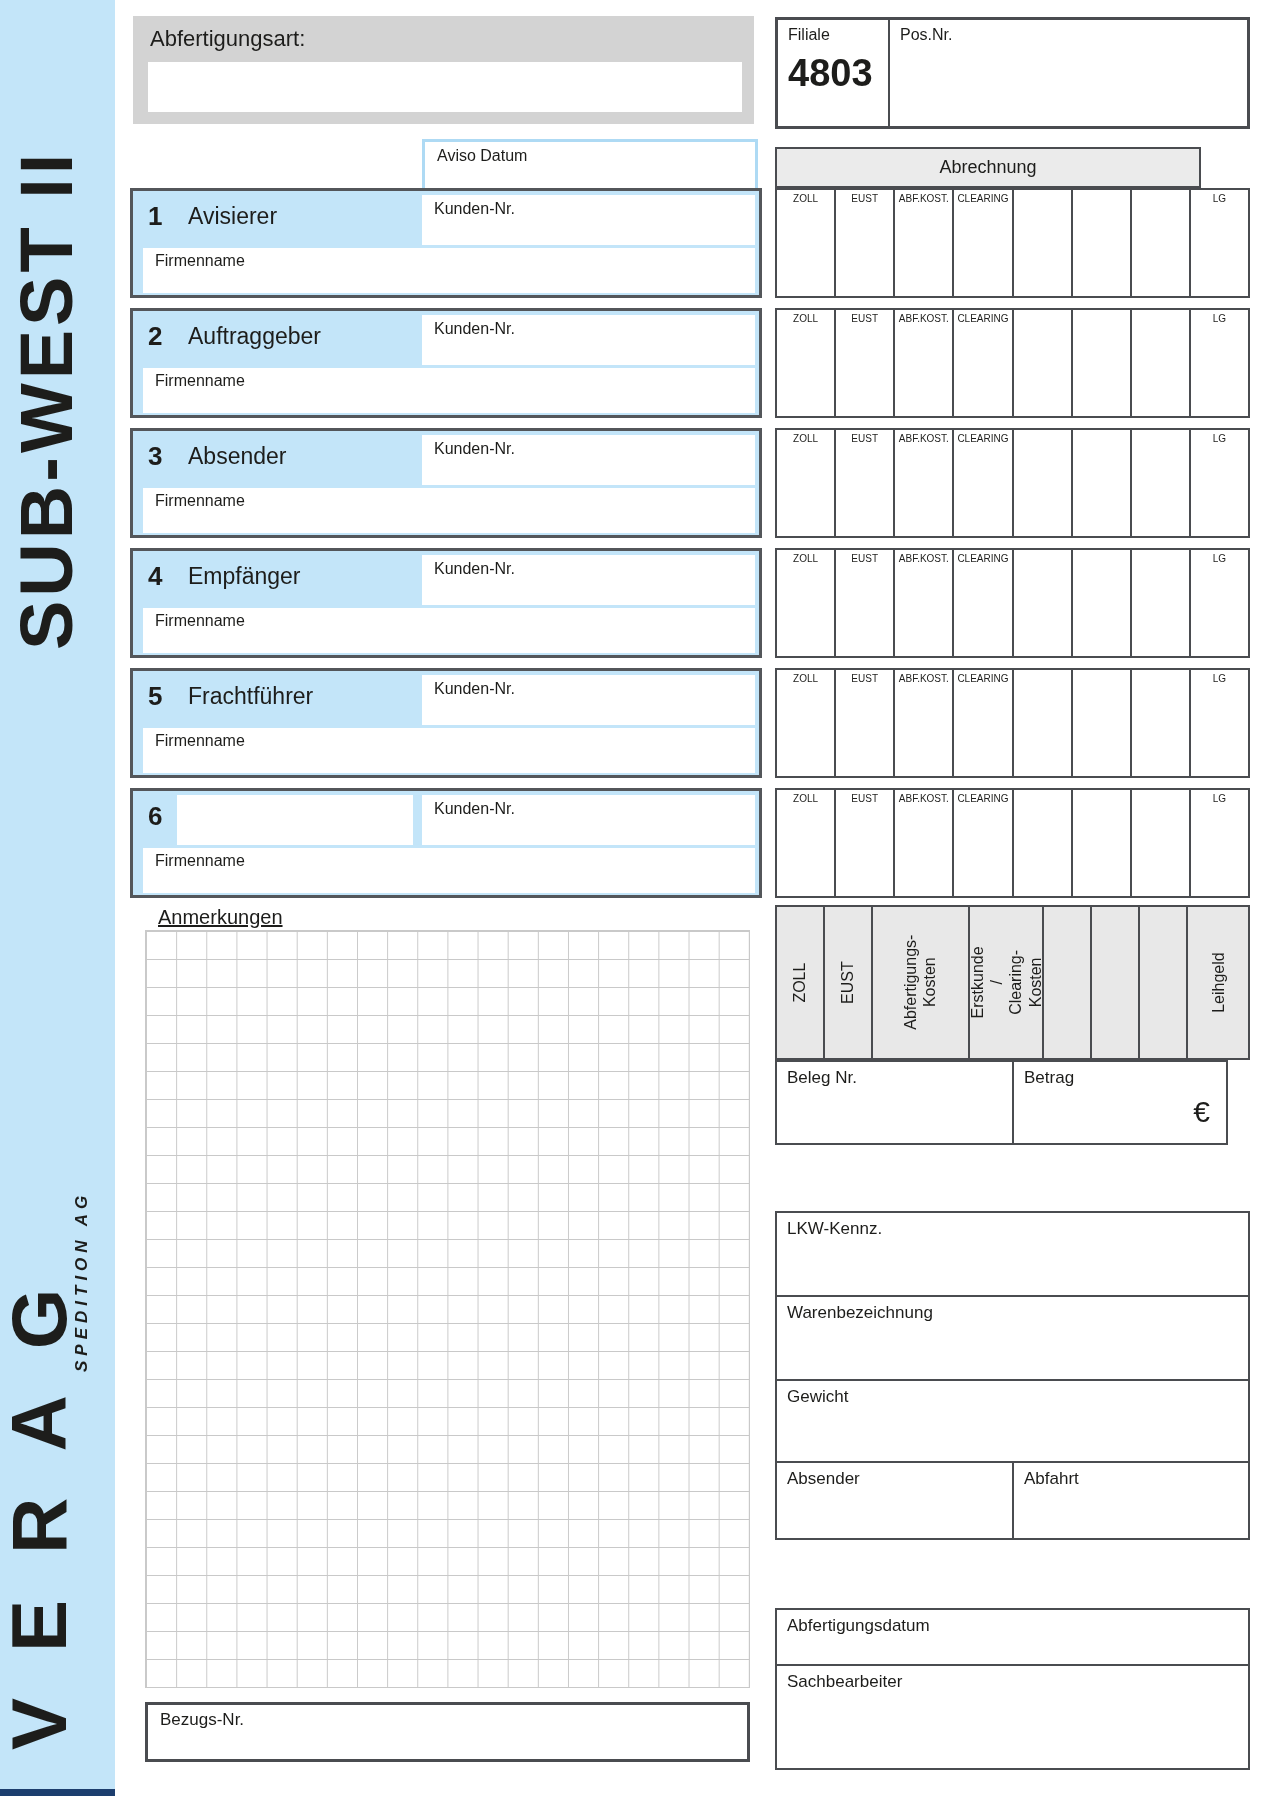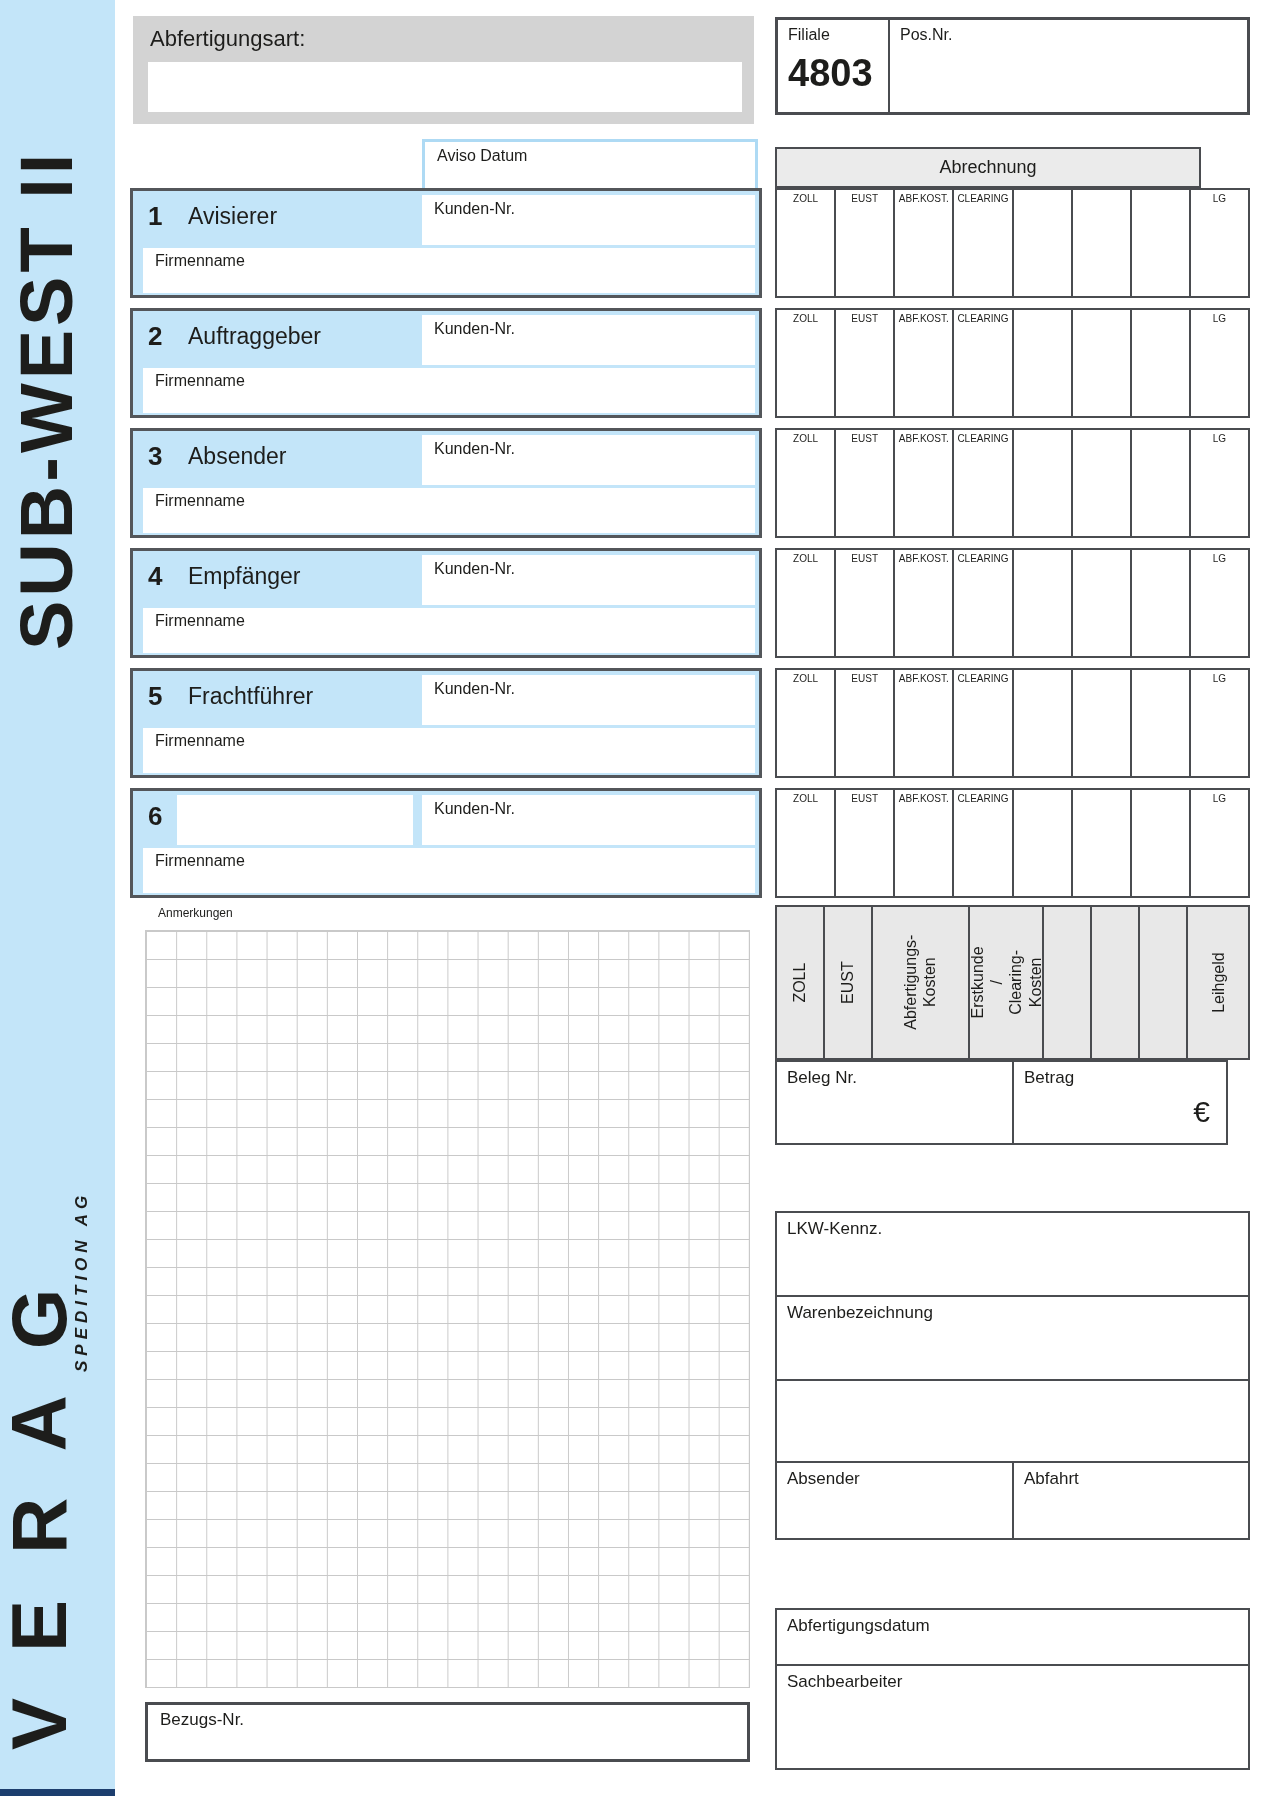--- a/index.html
+++ b/index.html
@@ -12,21 +12,21 @@
   #sidebar{left:0;top:0;width:115px;height:1796px;background:#c3e5f9;}
   .vtext{position:absolute;transform:rotate(-90deg);transform-origin:left top;white-space:nowrap;}
   #sidebar-title{left:14px;top:650px;font-size:74px;font-weight:bold;letter-spacing:4px;line-height:0.9;}
   #brand-name{left:6px;top:1750px;font-size:78px;font-weight:bold;letter-spacing:46px;line-height:0.85;}
   #brand-sub{left:72px;top:1372px;font-size:17px;font-weight:bold;font-style:italic;letter-spacing:5px;}
   #footer-bar{left:0;top:1789px;width:115px;height:7px;background:#1c3e6e;}
   
   #abf-panel{left:133px;top:16px;width:621px;height:108px;background:#d3d3d3;}
   #abf-label{left:150px;top:26px;font-size:22px;}
   #abf-input{left:148px;top:62px;width:594px;height:50px;background:#ffffff;}
-  #filiale-box{left:775px;top:17px;width:475px;height:98px;border:3px solid #4a4c50;box-sizing:border-box;background:#fff;display:flex;}
+  #filiale-box{left:775px;top:17px;width:475px;height:112px;border:3px solid #4a4c50;box-sizing:border-box;background:#fff;display:flex;}
   #filiale-cell{width:112px;border-right:2.5px solid #4a4c50;padding:6px 0 0 10px;box-sizing:border-box;}
   #posnr-cell{flex:1;padding:6px 0 0 10px;box-sizing:border-box;}
   .small-label{font-size:16px;}
   #filiale-value{font-size:38px;font-weight:bold;margin-top:8px;}
   
   #aviso-box{left:422px;top:139px;width:336px;height:53px;background:#fff;border:3px solid #aedaf4;box-sizing:border-box;padding:5px 0 0 12px;font-size:16px;}
   
   #abr-title-box{left:775px;top:147px;width:426px;height:41px;background:#ebebeb;border:2.5px solid #4a4c50;box-sizing:border-box;display:flex;align-items:center;justify-content:center;font-size:18px;}
   .abr-row{position:absolute;left:775px;width:475px;height:110px;border:2.5px solid #4a4c50;box-sizing:border-box;display:flex;background:#fff;}
   .abr-cell{flex:1;border-left:2px solid #4a4c50;position:relative;}
@@ -41,21 +41,21 @@
   #betrag-cell{flex:1;padding:6px 0 0 10px;box-sizing:border-box;font-size:17px;position:relative;}
   #currency{position:absolute;right:16px;bottom:14px;font-size:30px;}
   
   .section{position:absolute;left:130px;width:632px;height:110px;background:#c3e5f9;border:3px solid #53565a;box-sizing:border-box;}
   .sec-number{position:absolute;left:15px;top:10px;font-size:26px;font-weight:bold;}
   .sec-label{position:absolute;left:55px;top:12px;font-size:23px;}
   .sec-labelbox{position:absolute;left:44px;top:4px;width:236px;height:50px;background:#fff;}
   .kunden-box{position:absolute;left:289px;top:4px;width:333px;height:50px;background:#fff;padding:5px 0 0 12px;box-sizing:border-box;font-size:16px;}
   .firma-box{position:absolute;left:10px;top:57px;width:612px;height:45px;background:#fff;padding:4px 0 0 12px;box-sizing:border-box;font-size:16px;}
   
-  #anm-label{left:158px;top:906px;font-size:12px;}
+  #anm-label{left:158px;top:906px;font-size:20px;text-decoration:underline;}
   #anm-grid{left:145px;top:930px;width:605px;height:758px;border:1px solid #c9c9c9;box-sizing:border-box;
     background-image:linear-gradient(to right,#c9c9c9 1px,transparent 1px),linear-gradient(to bottom,#c9c9c9 1px,transparent 1px);
     background-size:calc(100%/20) calc(100%/27);}
   
   #transport-box{left:775px;top:1211px;width:475px;height:329px;border:2.5px solid #4a4c50;box-sizing:border-box;background:#fff;}
   .t-row{border-top:2.5px solid #4a4c50;box-sizing:border-box;display:flex;}
   .t-row:first-child{border-top:none;}
   .t-cell{padding:6px 0 0 10px;font-size:17px;box-sizing:border-box;}
   #lkw-cell{height:82px;width:100%;}
   #waren-cell{height:82px;width:100%;}
@@ -341,20 +341,21 @@
 <div class="abs" id="anm-grid"></div>
 
 <div class="abs" id="transport-box">
   <div class="t-row">
       <div class="t-cell" id="lkw-cell"><span>LKW-Kennz.</span></div>
     </div>
   <div class="t-row">
       <div class="t-cell" id="waren-cell"><span>Warenbezeichnung</span></div>
     </div>
   <div class="t-row" id="row-colli">
+    <div class="t-cell half-r"><span>Gewicht</span></div>
   </div>
   <div class="t-row" id="row-ankunft">
     <div class="t-cell half-l"><span>Absender</span></div>
     <div class="t-cell half-r"><span>Abfahrt</span></div>
   </div>
 </div>
 
 <div class="abs" id="proc-box">
   <div id="abfdatum-cell"><span>Abfertigungsdatum</span></div>
   <div id="sachb-cell"><span>Sachbearbeiter</span></div>

